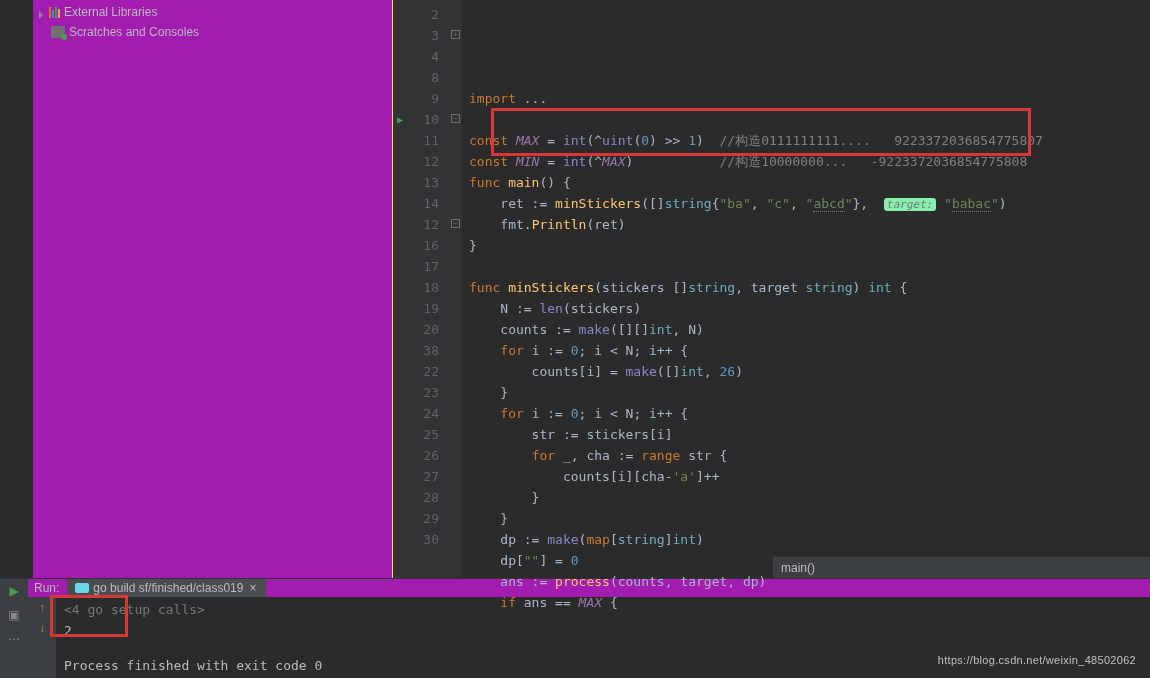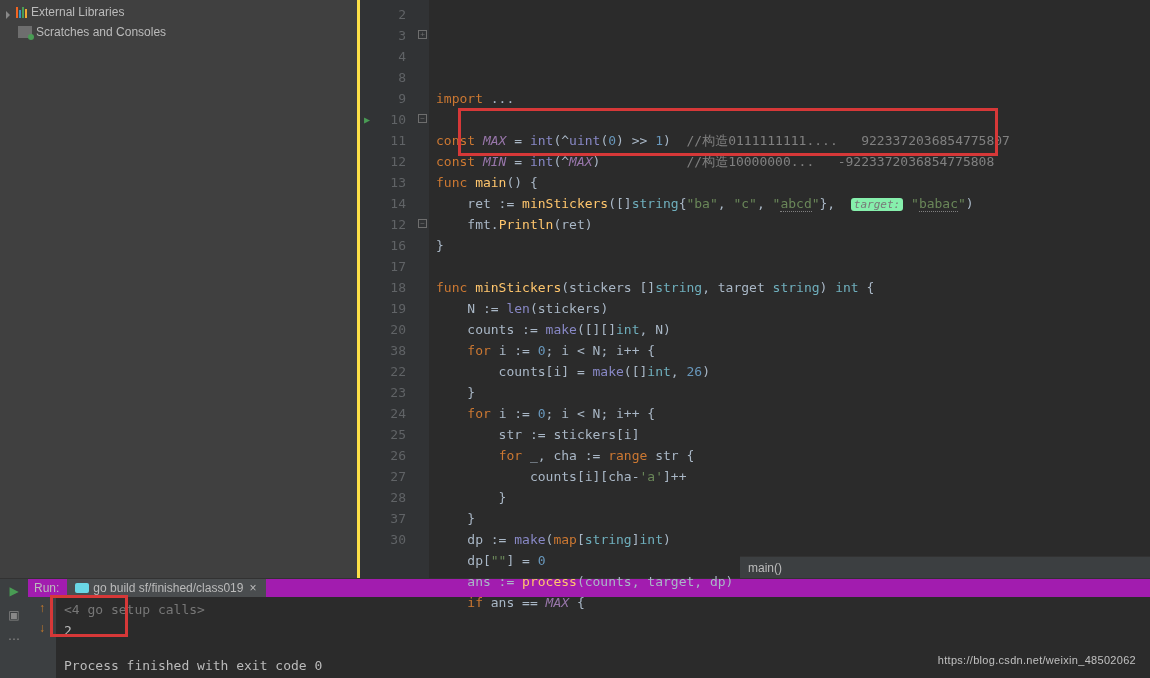--- a/index.html
+++ b/index.html
@@ -1,18 +1,18 @@
 <!DOCTYPE html>
 <html><head>
 <meta charset="utf-8">
 <style>
 * { margin:0; padding:0; box-sizing:border-box; }
 body { width:1150px; height:678px; background:#2b2b2b; font-family:"Microsoft YaHei",sans-serif; font-size:12px; color:#a9b7c6; overflow:hidden; position:relative; }
 .main { display:flex; height:578px; }
-.sidebar { width:360px; background:#404040; border-right:3px solid #fde047; padding-top:2px; }
+.sidebar { width:360px; background:#a21caf; border-right:1px solid #fde047; padding-top:2px;margin-left:33px; }
 .tree-item { display:flex; align-items:center; height:20px; padding-left:4px; gap:4px; color:#bbbbbb; cursor:pointer; }
 .chevron { width:8px; height:8px; display:inline-block; }
 .chevron svg { width:8px; height:8px; }
 .lib-icon { display:inline-flex; gap:1px; }
 .lib-icon span { width:2px; height:11px; background:#f26522; }
 .lib-icon span:nth-child(2){ background:#3592c4; height:8px; margin-top:3px; }
 .lib-icon span:nth-child(3){ background:#499c54; }
 .lib-icon span:nth-child(4){ background:#f0a732; height:9px; margin-top:2px; }
 .scratch-icon { width:14px; height:12px; background:#6e6e6e; position:relative; }
 .scratch-icon::after{ content:""; position:absolute; right:-2px; bottom:-2px; width:6px; height:6px; background:#499c54; border-radius:50%; }
@@ -94,21 +94,21 @@
         <div class="ln">19</div>
         <div class="ln">20</div>
         <div class="ln">38</div>
         <div class="ln">22</div>
         <div class="ln">23</div>
         <div class="ln">24</div>
         <div class="ln">25</div>
         <div class="ln">26</div>
         <div class="ln">27</div>
         <div class="ln">28</div>
-        <div class="ln">37</div>
+        <div class="ln">29</div>
         <div class="ln">30</div>
       </div>
     <div class="fold-col" id="foldcol">
         <div class="fold" style="top: 30px;">+</div>
         <div class="fold" style="top: 114px;">−</div>
         <div class="fold" style="top: 219px;">−</div>
       </div>
     <div class="code" id="code">
       <div class="hlbox" style="top:108px; left:28px; width:540px; height:48px;"></div>
     <div class="row"></div><div class="row"><span class="kw">import </span><span class="ident">...</span></div><div class="row"></div><div class="row"><span class="kw">const </span><span class="purple">MAX</span><span class="ident"> = </span><span class="bfunc">int</span><span class="ident">(^</span><span class="bfunc">uint</span><span class="ident">(</span><span class="num">0</span><span class="ident">) &gt;&gt; </span><span class="num">1</span><span class="ident">)  </span><span class="cmt">//构造0111111111....   9223372036854775807</span></div><div class="row"><span class="kw">const </span><span class="purple">MIN</span><span class="ident"> = </span><span class="bfunc">int</span><span class="ident">(^</span><span class="purple">MAX</span><span class="ident">)           </span><span class="cmt">//构造10000000...   -9223372036854775808</span></div><div class="row"><span class="kw">func </span><span class="func">main</span><span class="ident">() {</span></div><div class="row"><span class="ident">    ret := </span><span class="func">minStickers</span><span class="ident">([]</span><span class="type">string</span><span class="ident">{</span><span class="str">"ba"</span><span class="ident">, </span><span class="str">"c"</span><span class="ident">, </span><span class="str">"</span><span class="str und">abcd</span><span class="str">"</span><span class="ident">},  </span><span class="hint">target:</span><span class="ident"> </span><span class="str">"</span><span class="str und">babac</span><span class="str">"</span><span class="ident">)</span></div><div class="row"><span class="ident">    fmt.</span><span class="func">Println</span><span class="ident">(</span><span class="ident">ret</span><span class="ident">)</span></div><div class="row"><span class="ident">}</span></div><div class="row"></div><div class="row"><span class="kw">func </span><span class="func">minStickers</span><span class="ident">(stickers []</span><span class="type">string</span><span class="ident">, target </span><span class="type">string</span><span class="ident">) </span><span class="type">int</span><span class="ident"> {</span></div><div class="row"><span class="ident">    N := </span><span class="bfunc">len</span><span class="ident">(stickers)</span></div><div class="row"><span class="ident">    counts := </span><span class="bfunc">make</span><span class="ident">([][]</span><span class="type">int</span><span class="ident">, N)</span></div><div class="row"><span class="ident">    </span><span class="kw">for </span><span class="ident">i := </span><span class="num">0</span><span class="ident">; i &lt; N; i++ {</span></div><div class="row"><span class="ident">        counts[i] = </span><span class="bfunc">make</span><span class="ident">([]</span><span class="type">int</span><span class="ident">, </span><span class="num">26</span><span class="ident">)</span></div><div class="row"><span class="ident">    }</span></div><div class="row"><span class="ident">    </span><span class="kw">for </span><span class="ident">i := </span><span class="num">0</span><span class="ident">; i &lt; N; i++ {</span></div><div class="row"><span class="ident">        str := stickers[i]</span></div><div class="row"><span class="ident">        </span><span class="kw">for </span><span class="ident">_, cha := </span><span class="kw">range </span><span class="ident">str {</span></div><div class="row"><span class="ident">            counts[i][cha-</span><span class="str">'a'</span><span class="ident">]++</span></div><div class="row"><span class="ident">        }</span></div><div class="row"><span class="ident">    }</span></div><div class="row"><span class="ident">    dp := </span><span class="bfunc">make</span><span class="ident">(</span><span class="kw">map</span><span class="ident">[</span><span class="type">string</span><span class="ident">]</span><span class="type">int</span><span class="ident">)</span></div><div class="row"><span class="ident">    dp[</span><span class="str">""</span><span class="ident">] = </span><span class="num">0</span></div><div class="row"><span class="ident">    ans := </span><span class="func">process</span><span class="ident">(counts, target, dp)</span></div><div class="row"><span class="ident">    </span><span class="kw">if </span><span class="ident">ans == </span><span class="purple">MAX</span><span class="ident"> {</span></div></div>

